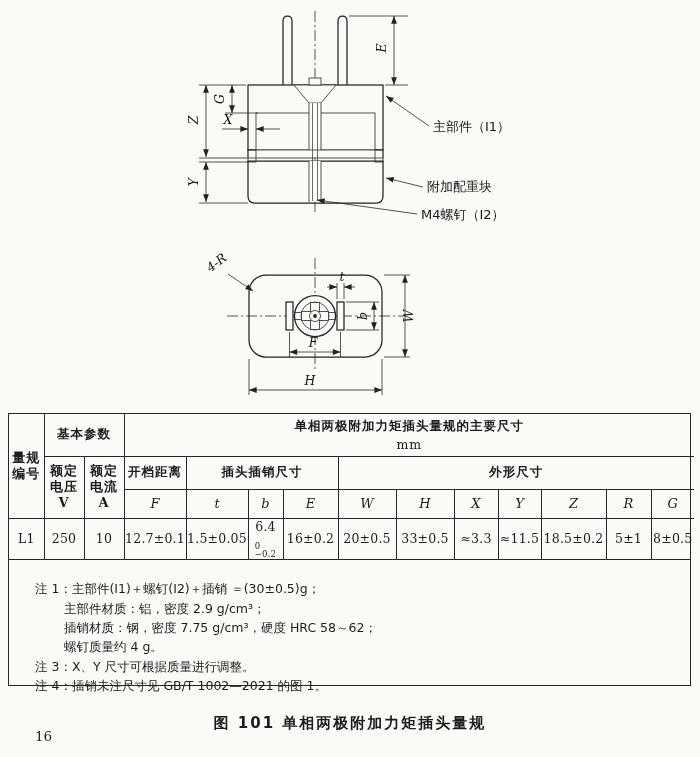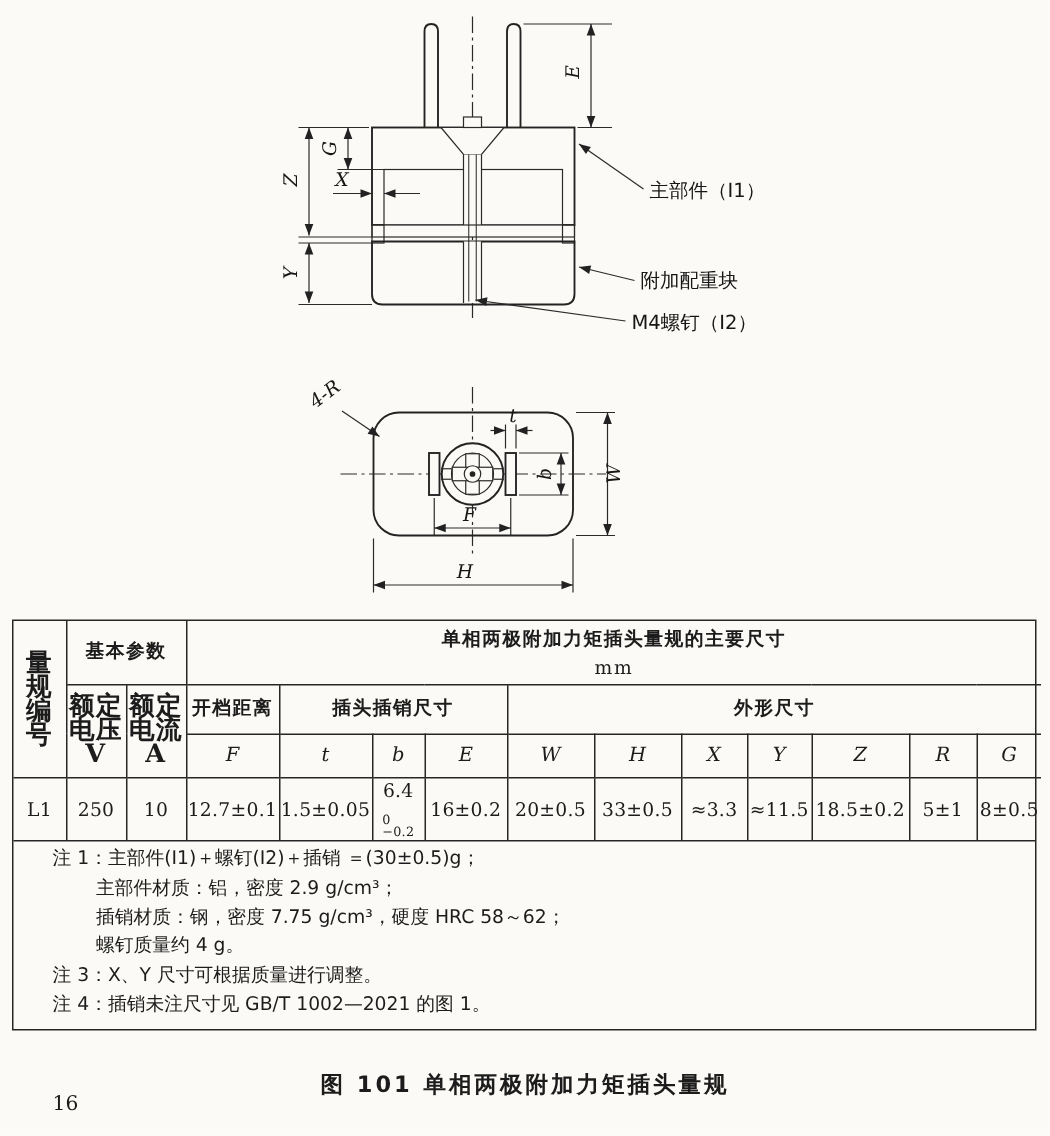--- a/index.html
+++ b/index.html
@@ -13,27 +13,27 @@
   .cl{stroke:#2a2a2a;stroke-width:0.8;fill:none;stroke-dasharray:11 3 2 3;}
   .paperfill{fill:var(--paper,#fbfaf6);}
   .dimtxt{font:italic 12.5px "DejaVu Serif",serif;fill:#161616;}
   .cjklabel{font:500 13px "DejaVu Sans",sans-serif;fill:#161616;}
   
   .tablebox{position:absolute;left:8px;top:413px;width:681px;border:1.5px solid #262626;}
   table.spec{width:100%;border-collapse:collapse;border:hidden;table-layout:fixed;}
   table.spec td{border:1px solid #262626;text-align:center;vertical-align:middle;padding:0;overflow:hidden;}
   tr.r1{height:42px;} tr.r2{height:33px;} tr.r3{height:29px;} tr.r4{height:30px;}
   .hd{font-size:12.5px;font-weight:600;letter-spacing:1px;}
-  .stack div{line-height:16px;font-size:17px;font-weight:600;letter-spacing:1px;}
+  .stack div{line-height:16px;font-size:13px;font-weight:600;letter-spacing:1px;}
   .it{font:italic 13px "DejaVu Serif",serif;}
   .val{font:12.5px "DejaVu Serif",serif;letter-spacing:0.2px;}
   .mmcell div{line-height:19px;}
   .tol{display:inline-flex;flex-direction:column;font:8.5px "DejaVu Serif",serif;
        line-height:1.05;vertical-align:-3px;text-align:left;}
-  .notes{border-top:1px solid #262626;padding:1px 8px 0 26px;font-size:12.5px;
+  .notes{border-top:1px solid #262626;padding:19px 8px 0 26px;font-size:12.5px;
          line-height:19.3px;height:126px;box-sizing:border-box;text-align:left;}
   .note-line{white-space:nowrap;}
   .note-line.indent{padding-left:29px;}
   
   .caption{position:absolute;top:685px;left:0;width:700px;text-align:center;
            font-size:15px;font-weight:700;letter-spacing:2px;margin-top:29px;}
   .pageno{position:absolute;left:25px;top:728px;font:13.5px "DejaVu Serif",serif;margin-left:10px;}
 </style>
 </head>
 <body>

